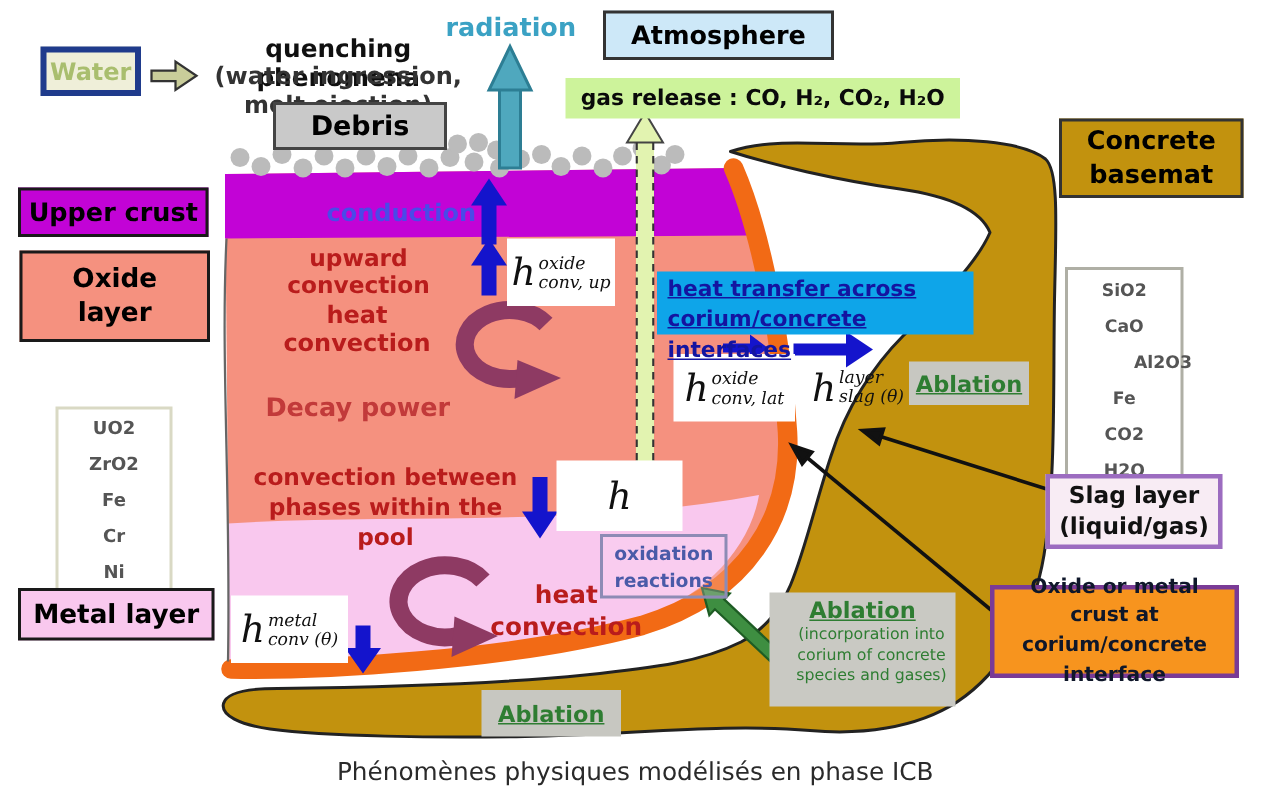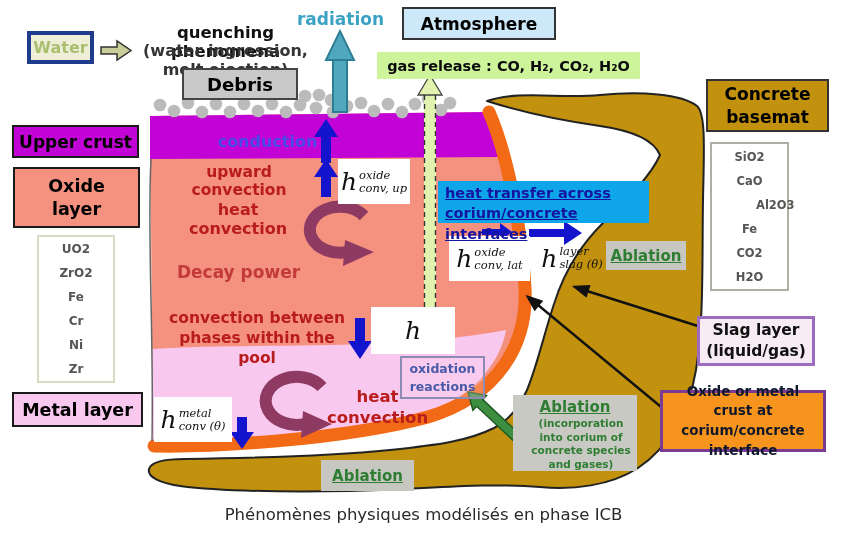--- a/index.html
+++ b/index.html
@@ -8,21 +8,21 @@
   #bg{position:absolute;left:0;top:0;z-index:0;}
   .lbl{position:absolute;z-index:2;box-sizing:border-box;}
   .ctr{display:flex;align-items:center;justify-content:center;text-align:center;}
   .box{border:2px solid #1a1a1a;}
   .fx{position:absolute;z-index:2;display:flex;align-items:center;justify-content:center;
       font-family:"DejaVu Serif",serif;font-style:italic;color:#101010;background:#fff;}
   .fx .h{font-size:25px;line-height:1;}
   .fx .ss{display:flex;flex-direction:column;margin-left:2px;font-size:11.5px;line-height:1.12;align-items:flex-start;}
   .abl{background:#C7C7C1;color:#2E7D32;font-weight:700;font-size:15px;}
   .abl .u{text-decoration:underline;}
-  .matbox{background:#fff;display:flex;flex-direction:column;justify-content:center;}
+  .matbox{background:#fff;display:flex;flex-direction:column;justify-content:center;margin-top:36px;}
   .mat{height:24px;line-height:24px;text-align:center;color:#555;font-weight:700;font-size:12px;}
   .navy{color:#b91c1c;font-weight:600;}
 </style>
 </head>
 <body>
 
 <div id="stage">
 
 <svg id="bg" width="847" height="540" viewBox="0 0 847 540">
 
@@ -208,21 +208,21 @@
   <div class="mat" style="font-size:11.5px;">CO2</div>
   <div class="mat" style="font-size:11.5px;">H2O</div>
 </div>
 
 <div class="lbl ctr" style="left:697px;top:316px;width:118px;height:50px;background:#F8ECF4;border:3px solid #9C6CC0;color:#111;font-weight:600;font-size:15.5px;line-height:1.35;padding:0 8px;">Slag layer (liquid/gas)</div>
 
 <div class="lbl ctr" style="left:660px;top:390px;width:166px;height:62px;background:#F7941E;border:3px solid #7A3B96;color:#0f172a;font-weight:700;font-size:13.5px;line-height:1.45;padding:0 6px;">Oxide or metal crust at corium/concrete interface</div>
 
 <div class="lbl" style="left:513px;top:395px;width:124px;height:76px;background:#C9C9C3;text-align:center;padding-top:3px;">
   <div style="color:#2E7D32;font-weight:700;font-size:15px;text-decoration:underline;">Ablation</div>
-  <div style="color:#2E7D32;font-weight:700;font-size:10.5px;line-height:1.3;padding:1px 4px 0 4px;margin-left:12px;">(incorporation into corium of concrete species and gases)</div>
+  <div style="color:#2E7D32;font-weight:400;font-size:10.5px;line-height:1.3;padding:1px 4px 0 4px;margin-left:12px;">(incorporation into corium of concrete species and gases)</div>
 </div>
 
 <div class="lbl ctr abl" style="left:321px;top:460px;width:93px;height:31px;">
   <span class="u">Ablation</span>
 </div>
 
 <div class="lbl ctr" style="left:0px;top:501px;width:847px;height:26px;color:#2A2A2A;font-size:16.5px;">Phénomènes physiques modélisés en phase ICB</div>
 
 </div>
 

